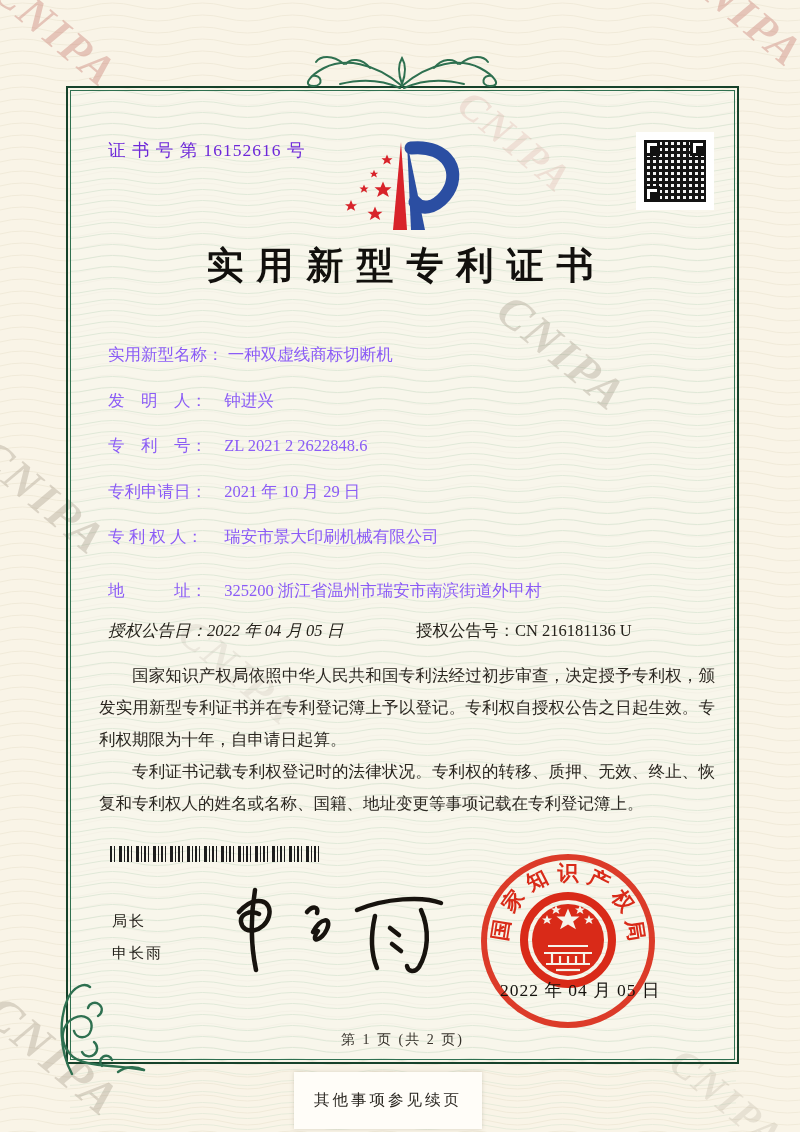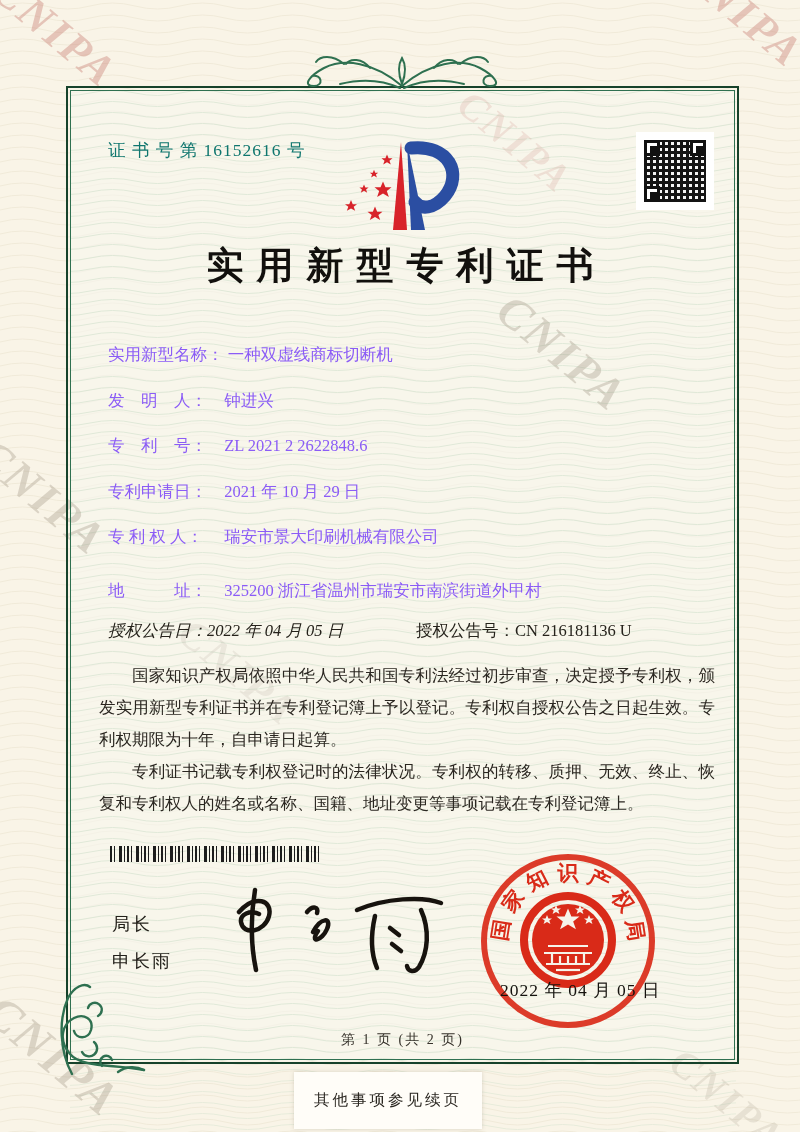--- a/index.html
+++ b/index.html
@@ -50,21 +50,21 @@
     border:1.5px solid #2f7050;
   }
   .ornament { position:absolute; z-index:3; }
   .ornament-top { left:282px; top:50px; }
   .ornament-corner { left:48px; top:982px; }
 
   .content { position:absolute; inset:0; z-index:4; }
 
   .cert-no {
     position:absolute; left:108px; top:138px;
-    font-size:17.5px; letter-spacing:1px; color:#0f766e;
+    font-size:17.5px; letter-spacing:1px; color:#6d28d9;
   }
   .logo { position:absolute; left:341px; top:134px; }
   .qr-box {
     position:absolute; left:636px; top:132px; width:78px; height:78px;
     background:#ffffff; display:flex; align-items:center; justify-content:center;
   }
   .qr {
     position:relative; width:62px; height:62px;
     background:
       repeating-linear-gradient(0deg,#141414 0 3px,transparent 3px 6px),
@@ -110,21 +110,21 @@
 
   .barcode {
     position:absolute; left:110px; top:846px; width:211px; height:16px;
     background:repeating-linear-gradient(90deg,
       #1d1d1d 0 2px, transparent 2px 4px,
       #1d1d1d 4px 5px, transparent 5px 9px,
       #1d1d1d 9px 12px, transparent 12px 14px,
       #1d1d1d 14px 15px, transparent 15px 17px);
   }
 
-  .officer { position:absolute; left:112px; top:912px; font-size:18px; color:#23201a; }
+  .officer { position:absolute; left:112px; top:912px; font-size:15px; color:#23201a; }
   .officer div { margin-bottom:13px; letter-spacing:2px; }
 
   .signature { position:absolute; left:225px; top:880px; }
   .signature .sig-text {
     position:absolute; opacity:0; pointer-events:none;
   }
 
   .seal {
     position:absolute; left:481px; top:854px; width:174px; height:174px;
     z-index:5;

